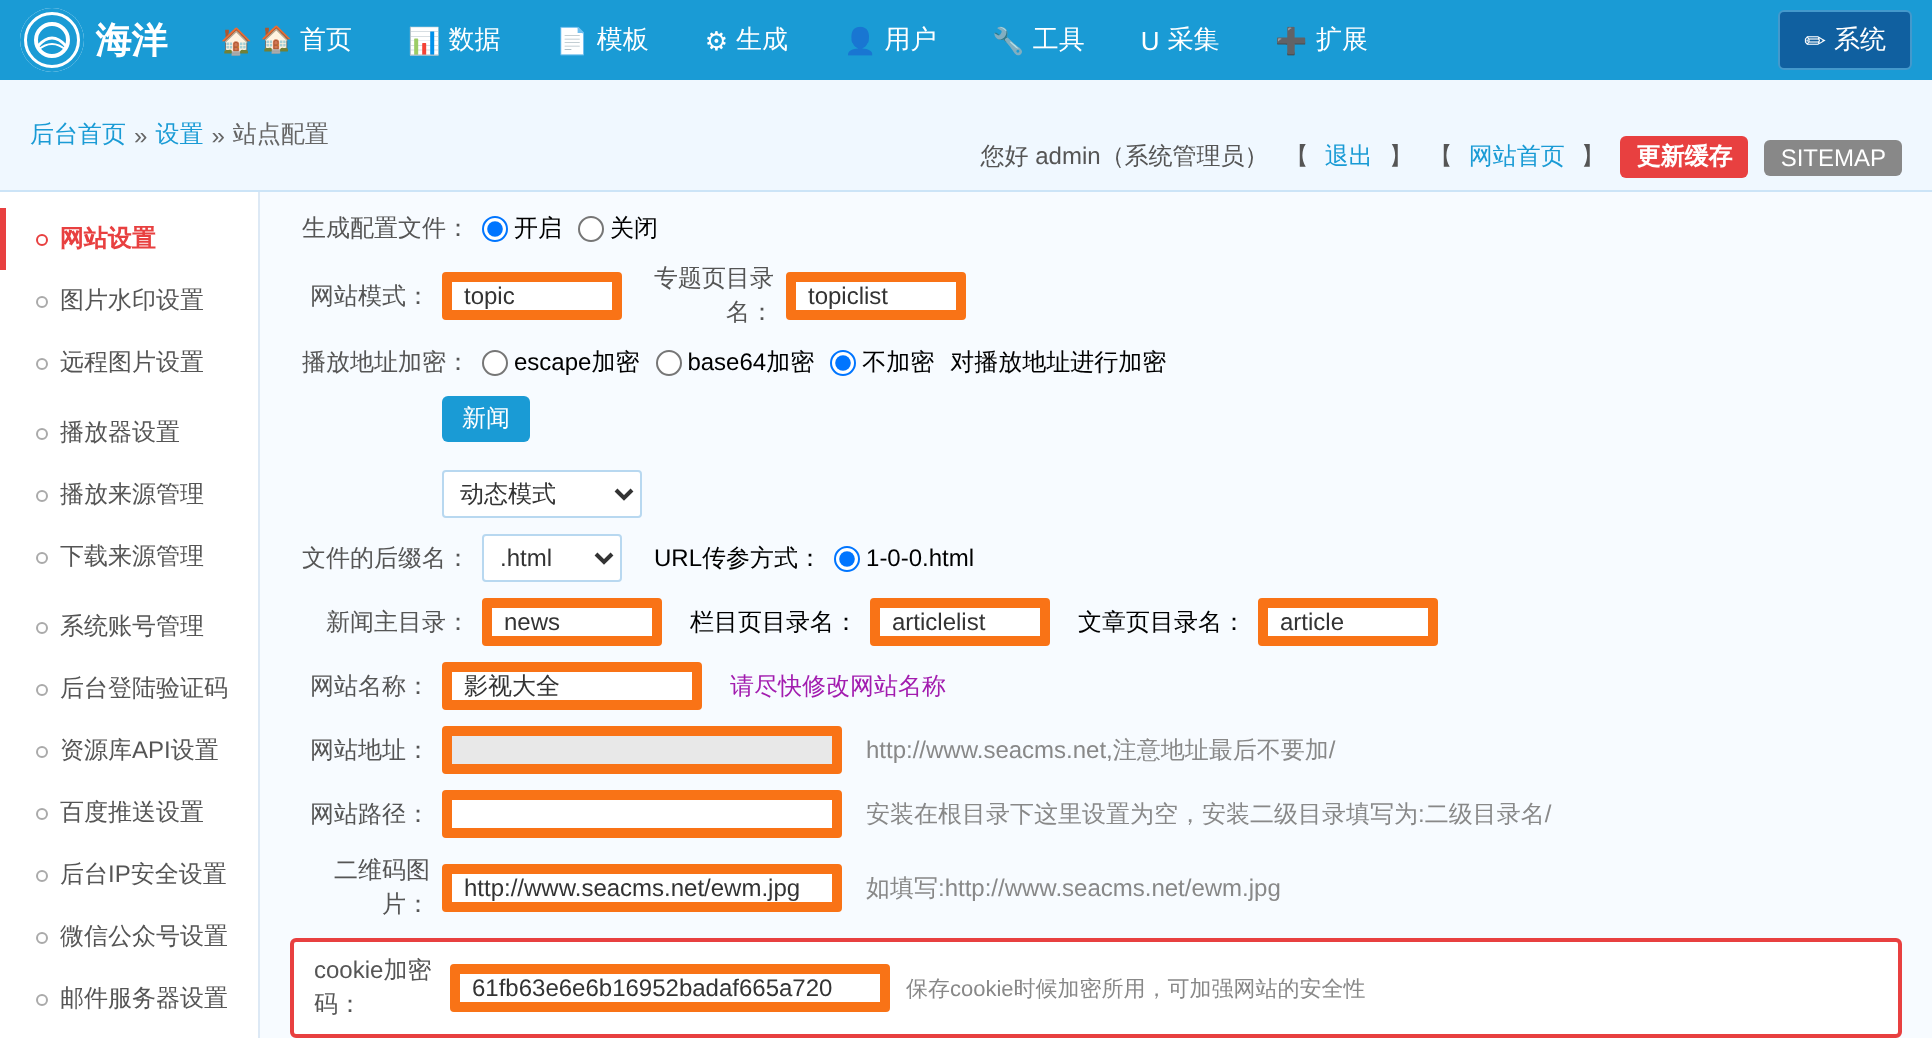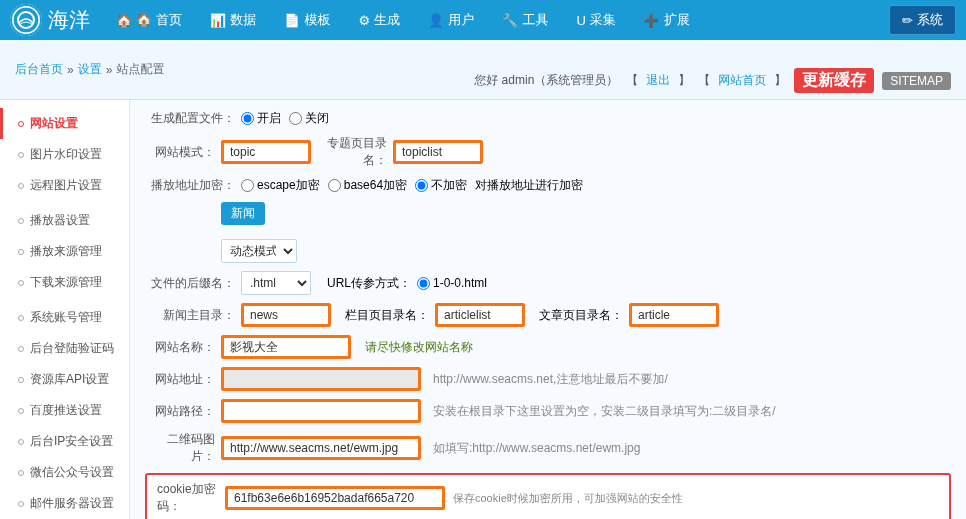--- a/index.html
+++ b/index.html
@@ -3,30 +3,30 @@
   <meta charset="utf-8">
   <style>
     * { margin: 0; padding: 0; box-sizing: border-box; }
     body { font-family: 'Microsoft YaHei', Arial, sans-serif; font-size: 12px; background: #e8f4fc; width: 966px; height: 519px; overflow: hidden; }
 
     
     .top-nav { background: #1a9bd5; height: 40px; display: flex; align-items: center; padding: 0 10px; gap: 4px; }
     .logo { display: flex; align-items: center; gap: 6px; margin-right: 10px; }
     .logo-circle { width: 32px; height: 32px; border-radius: 50%; background: #fff; display: flex; align-items: center; justify-content: center; font-size: 10px; color: #1a9bd5; font-weight: bold; overflow: hidden; position: relative; }
     .logo-circle::before { content: ''; position: absolute; width: 28px; height: 28px; border-radius: 50%; border: 3px solid #1a9bd5; }
-    .logo-text { color: #fff; font-size: 21px; font-weight: normal; }
+    .logo-text { color: #fff; font-size: 18px; font-weight: bold; }
     .nav-item { color: #fff; padding: 0 12px; height: 40px; display: flex; align-items: center; gap: 4px; cursor: pointer; font-size: 13px; text-decoration: none; }
     .nav-item-system { background: #1060a0; border: 1px solid #4499cc; padding: 4px 12px; border-radius: 3px; height: 30px; }
     .nav-spacer { flex: 1; }
 
     
     .breadcrumb-bar { background: #f0f8ff; border-bottom: 1px solid #cce4f7; padding: 6px 15px; display: flex; align-items: center; justify-content: space-between; font-size: 12px; color: #666; }
     .breadcrumb-left { display: flex; align-items: center; gap: 4px; }
     .breadcrumb-right { display: flex; align-items: center; gap: 8px; color: #555; margin-top: 22px; }
-    .btn-update { background: #e84040; color: #fff; padding: 2px 8px; border-radius: 3px; cursor: pointer; font-size: 16px; font-weight: bold; border: none; }
+    .btn-update { background: #e84040; color: #fff; padding: 2px 8px; border-radius: 3px; cursor: pointer; font-size: 12px; font-weight: bold; border: none; }
     .btn-sitemap { background: #888; color: #fff; padding: 2px 8px; border-radius: 3px; cursor: pointer; font-size: 12px; border: none; }
 
     
     .main-layout { display: flex; height: calc(519px - 40px - 32px); }
 
     
     .sidebar { width: 130px; background: #fff; border-right: 1px solid #dde9f5; padding: 8px 0; overflow-y: auto; flex-shrink: 0; }
     .sidebar-item { padding: 7px 12px 7px 18px; cursor: pointer; color: #555; font-size: 12px; display: flex; align-items: center; gap: 6px; }
     .sidebar-item.active { color: #e84040; font-weight: bold; border-left: 3px solid #e84040; padding-left: 15px; }
     .dot { width: 6px; height: 6px; border-radius: 50%; border: 1px solid #aaa; flex-shrink: 0; }
@@ -34,21 +34,21 @@
 
     
     .content { flex: 1; background: #f7fbff; overflow-y: auto; padding: 10px 15px; }
 
     
     .form-row { display: flex; align-items: center; margin-bottom: 8px; gap: 6px; flex-wrap: wrap; }
     .form-label { color: #555; width: 70px; text-align: right; flex-shrink: 0; }
     .form-label-wide { color: #555; width: 90px; text-align: right; flex-shrink: 0; }
 
     
-    input[type="text"] { border: 3px solid #f97316; padding: 3px 6px; border-radius: 2px; background: #fff; font-size: 12px; color: #333; height: 24px; }
+    input[type="text"] { border: 5px solid #f97316; padding: 3px 6px; border-radius: 2px; background: #fff; font-size: 12px; color: #333; height: 24px; }
     select { border: 1px solid #b8d8f0; padding: 2px 4px; border-radius: 2px; background: #fff; font-size: 12px; color: #333; height: 24px; }
 
     
     .radio-group { display: flex; align-items: center; gap: 8px; }
     .radio-item { display: flex; align-items: center; gap: 3px; cursor: pointer; }
 
     
     .news-tag { background: #1a9bd5; color: #fff; padding: 3px 10px; border-radius: 3px; display: inline-block; margin-bottom: 6px; font-size: 12px; }
 
     
@@ -212,21 +212,21 @@
         <span>对播放地址进行加密</span>
       </div>
     </div>
 
     <div class="form-row">
       <span style="width:70px;display:inline-block"></span>
       <div class="news-tag">新闻</div>
     </div>
     <div class="form-row">
       <span style="width:70px;display:inline-block"></span>
-      <select style="width:76px">
+      <select style="width:100px">
         <option>动态模式</option>
         <option>静态模式</option>
       </select>
     </div>
 
     <div class="form-row">
       <span class="form-label-wide">文件的后缀名：</span>
       <select style="width:70px">
         <option>.html</option>
         <option>.shtml</option>
@@ -244,21 +244,21 @@
       <input type="text" value="news" style="width: 90px;">
       <span style="margin-left:8px">栏目页目录名：</span>
       <input type="text" value="articlelist" style="width: 90px;">
       <span style="margin-left:8px">文章页目录名：</span>
       <input type="text" value="article" style="width: 90px;">
     </div>
 
     <div class="form-row">
       <span class="form-label">网站名称：</span>
       <input type="text" value="影视大全" style="width: 130px;">
-      <span style="color:#4d7c0f;margin-left:8px">请尽快修改网站名称</span>
+      <span style="color:#a21caf;margin-left:8px">请尽快修改网站名称</span>
     </div>
 
     <div class="form-row">
       <span class="form-label">网站地址：</span>
       <input type="text" value="" style="width: 200px; background: rgb(232, 232, 232);">
       <span style="color:#888;margin-left:6px">http://www.seacms.net,注意地址最后不要加/</span>
     </div>
 
     <div class="form-row">
       <span class="form-label">网站路径：</span>

